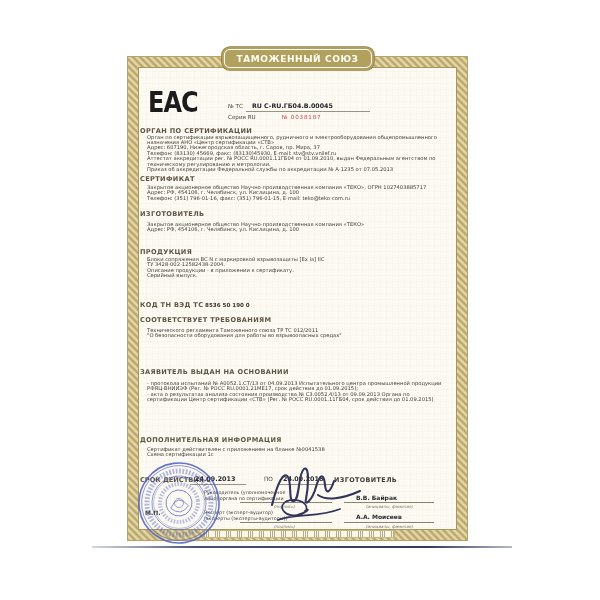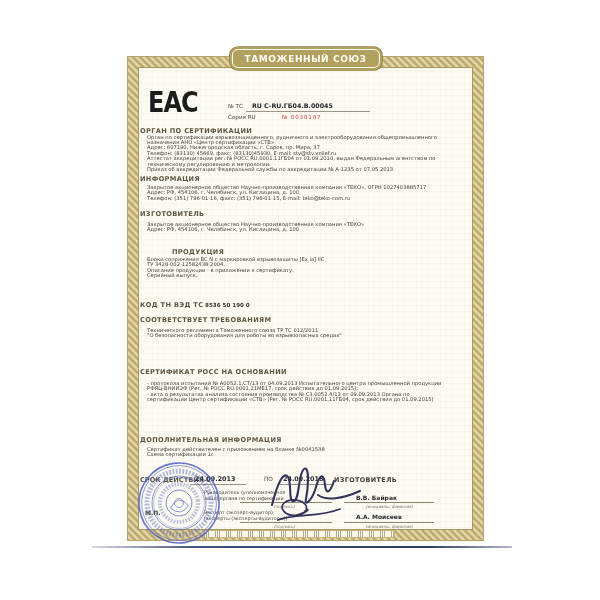--- a/index.html
+++ b/index.html
@@ -2,21 +2,21 @@
 <html><head>
 <meta charset="utf-8">
 <style>
   html,body{margin:0;padding:0;background:#fff;}
   .screen{position:relative;width:600px;height:600px;background:#ffffff;overflow:hidden;
           font-family:"DejaVu Sans",sans-serif;}
   .cert{position:absolute;left:128px;top:57px;width:339px;height:483px;
         background-color:#fcfaf3;
         background-image:repeating-linear-gradient(0deg, rgba(206,190,140,0.07) 0 1px, transparent 1px 6px),
                          repeating-linear-gradient(90deg, rgba(206,190,140,0.05) 0 1px, transparent 1px 6px);
-        box-shadow:0 1px 2px rgba(0,0,0,0.08);padding-left:16px;}
+        box-shadow:0 1px 2px rgba(0,0,0,0.08);}
   .frame{position:absolute;inset:0;z-index:1;pointer-events:none;
          border:10px solid #d3c48c;
          border-image:repeating-linear-gradient(45deg,#b3a061 0px,#ecdfb4 2.5px,#b3a061 5px) 10;
          box-shadow:inset 0 0 0 1px #a9965a, 0 0 0 1px #b6a36b;}
   .microtext{position:absolute;left:75px;top:473px;width:190px;height:6px;z-index:2;
          background-color:#faf6e8;border:0.5px solid #c5b67c;
          background-image:repeating-linear-gradient(90deg, rgba(120,110,70,0.55) 0 0.6px, transparent 0.6px 2.2px);}
   .badge{position:absolute;top:-8px;left:50%;transform:translateX(-50%);z-index:8;
          background:#b2a05f;color:#fffdf4;font-weight:bold;font-size:9px;letter-spacing:0.6px;
          padding:4px 12px 3px;border-radius:6px;border:1px solid #fffef5;
@@ -78,51 +78,51 @@
     <div class="t" style="top:77.5px;">
       <div>Орган по сертификации взрывозащищенного, рудничного и электрооборудования общепромышленного</div>
       <div>назначения АНО «Центр сертификации «СТВ»</div>
       <div>Адрес: 607190, Нижегородская область, г. Саров, пр. Мира, 37</div>
       <div>Телефон: (83130) 45669, факс: (83130)45930, E-mail: stv@stv.vniief.ru</div>
       <div>Аттестат аккредитации рег. № РОСС RU.0001.11ГБ04 от 01.09.2010, выдан Федеральным агентством по</div>
       <div>техническому регулированию и метрологии.</div>
       <div>Приказ об аккредитации Федеральной службы по аккредитации № А-1235 от 07.05.2013</div>
     </div>
 
-    <div class="h" style="top:118px;">ИНФОРМАЦИЯ</div>
+    <div class="h" style="top:118px;">СЕРТИФИКАТ</div>
     <div class="t" style="top:128px;">
       <div>Закрытое акционерное общество Научно-производственная компания «ТЕКО», ОГРН 1027403885717</div>
       <div>Адрес: РФ, 454106, г. Челябинск, ул. Кислицина, д. 100</div>
       <div>Телефон: (351) 796-01-16, факс: (351) 796-01-15, E-mail: teko@teko-com.ru</div>
     </div>
 
     <div class="h" style="top:153px;">ИЗГОТОВИТЕЛЬ</div>
     <div class="t" style="top:165px;">
       <div>Закрытое акционерное общество Научно-производственная компания «ТЕКО»</div>
       <div>Адрес: РФ, 454106, г. Челябинск, ул. Кислицина, д. 100</div>
     </div>
 
-    <div class="h" style="top:191px;margin-left:32px;">ПРОДУКЦИЯ</div>
+    <div class="h" style="top:191px;">ПРОДУКЦИЯ</div>
     <div class="t" style="top:200px;">
       <div>Блоки сопряжения ВС N с маркировкой взрывозащиты [Ex ia] IIC</div>
       <div>ТУ 3428-002-12582438-2004.</div>
       <div>Описание продукции - в приложении к сертификату.</div>
       <div>Серийный выпуск.</div>
     </div>
 
     <div class="h" style="top:244px;">КОД ТН ВЭД ТС</div>
     <div class="inline-val" style="left:77px;top:245px;">8536 50 190 0</div>
 
     <div class="h" style="top:259px;">СООТВЕТСТВУЕТ ТРЕБОВАНИЯМ</div>
     <div class="t" style="top:271px;">
       <div>Технического регламента Таможенного союза ТР ТС 012/2011</div>
       <div>"О безопасности оборудования для работы во взрывоопасных средах"</div>
     </div>
 
-    <div class="h" style="top:311px;">СЕРТИФИКАТ РОСС НА ОСНОВАНИИ</div>
+    <div class="h" style="top:311px;">ЗАЯВИТЕЛЬ ВЫДАН НА ОСНОВАНИИ</div>
     <div class="t" style="top:324px;">
       <div>- протокола испытаний № А0052.1.СТ/13 от 04.09.2013 Испытательного центра промышленной продукции</div>
       <div>РФЯЦ-ВНИИЭФ (Рег. № РОСС RU.0001.21МЕ17, срок действия до 01.09.2015);</div>
       <div>- акта о результатах анализа состояния производства № С3.0052.4/13 от 09.09.2013 Органа по</div>
       <div>сертификации Центр сертификации «СТВ» (Рег. № РОСС RU.0001.11ГБ04, срок действия до 01.09.2015)</div>
     </div>
 
     <div class="h" style="top:379px;">ДОПОЛНИТЕЛЬНАЯ ИНФОРМАЦИЯ</div>
     <div class="t" style="top:390px;">
       <div>Сертификат действителен с приложением на бланке №0041538</div>

